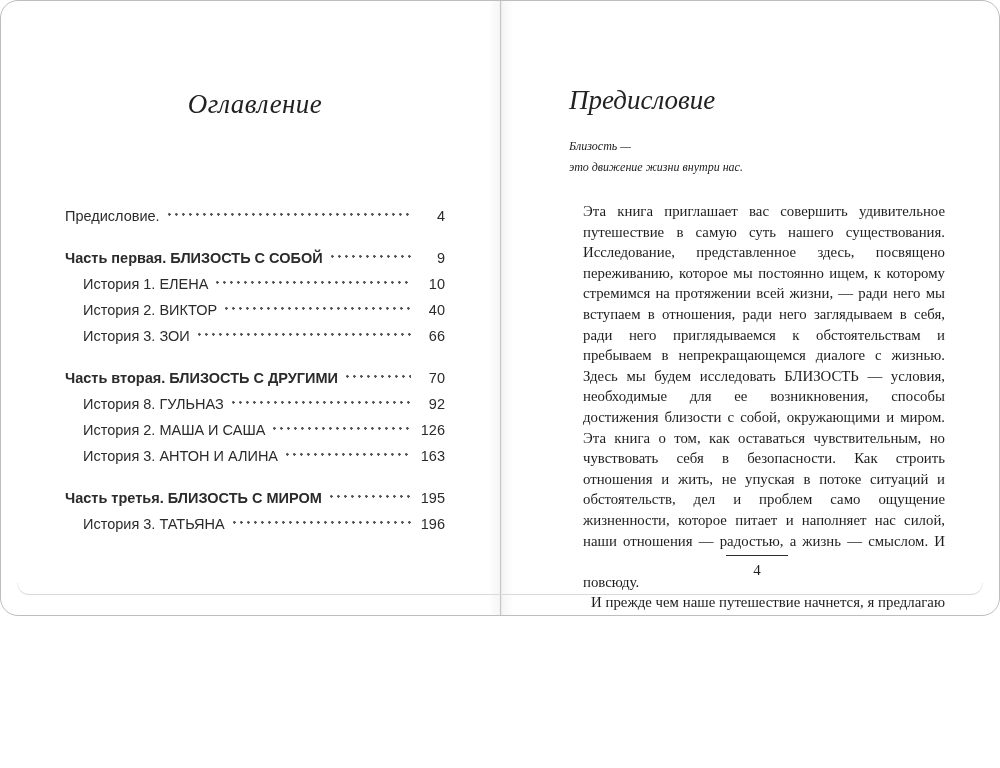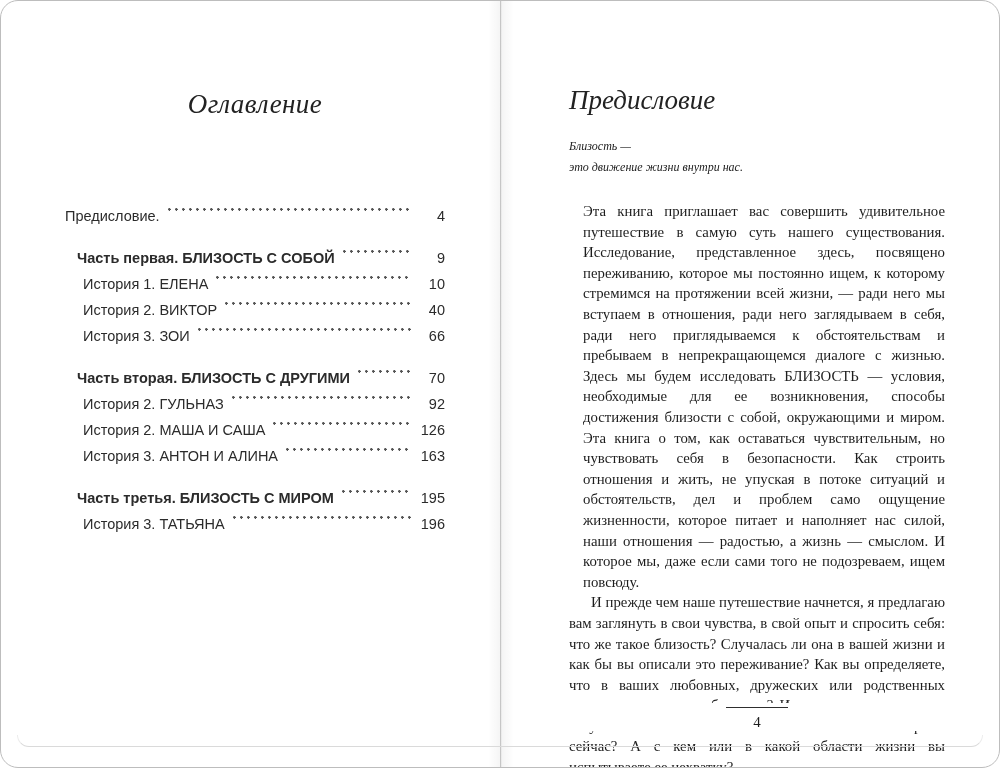--- a/index.html
+++ b/index.html
@@ -3,21 +3,21 @@
 <meta charset="utf-8">
 <style>
   * { box-sizing: border-box; }
   html, body {
     margin: 0; padding: 0;
     background: #ffffff;
     font-family: "Liberation Serif", serif;
   }
   .book {
     position: relative;
-    width: 1000px; height: 768px;
+    width: 1000px; height: 616px;
     background: #ffffff;
     border: 1px solid #bdbdbd;
     border-radius: 18px;
     overflow: hidden;
     color: #1f1f1f;
   }
   .page { position: absolute; top: 0; height: 100%; background: transparent; }
   .page-left  { left: 0;     width: 500px; padding: 88px 56px 0 64px; }
   .page-right { left: 506px; width: 500px; padding: 84px 62px 0 62px; }
 
@@ -50,22 +50,22 @@
     text-align: center; margin: 0;
     letter-spacing: 0.4px;
     color: #222;
   }
   .toc {
     margin-top: 88px;
     font-family: "Liberation Sans", sans-serif;
     font-size: 14.5px;
     color: #2b2b2b;
   }
-  .toc-row { display: flex; align-items: flex-start; margin-bottom: 10px; }
-  .toc-row.part { margin-top: 26px; margin-left: 12px; }
+  .toc-row { display: flex; align-items: center; margin-bottom: 10px; }
+  .toc-row.part { margin-top: 26px; }
   .toc-row.part .toc-label { font-weight: bold; }
   .toc-row.story { padding-left: 18px; }
   .toc-label { white-space: nowrap; }
   .toc-dots {
     flex: 1; height: 3px; margin: 0 6px 4px 8px;
     background-image: radial-gradient(circle at 1.4px 1.4px, #555 1.1px, transparent 1.5px);
     background-size: 7px 3px;
     background-repeat: repeat-x;
   }
   .toc-page { min-width: 28px; text-align: right; font-weight: 400; }
@@ -143,21 +143,21 @@
         <span class="toc-dots"></span>
         <span class="toc-page">66</span>
       </div>
 
       <div class="toc-row part">
         <span class="toc-label">Часть вторая. БЛИЗОСТЬ С ДРУГИМИ</span>
         <span class="toc-dots"></span>
         <span class="toc-page">70</span>
       </div>
       <div class="toc-row story">
-        <span class="toc-label">История 2. ГУЛЬНАЗ</span>
+        <span class="toc-label">История 8. ГУЛЬНАЗ</span>
         <span class="toc-dots"></span>
         <span class="toc-page">92</span>
       </div>
       <div class="toc-row story">
         <span class="toc-label">История 2. МАША И САША</span>
         <span class="toc-dots"></span>
         <span class="toc-page">126</span>
       </div>
       <div class="toc-row story">
         <span class="toc-label">История 3. АНТОН И АЛИНА</span>

